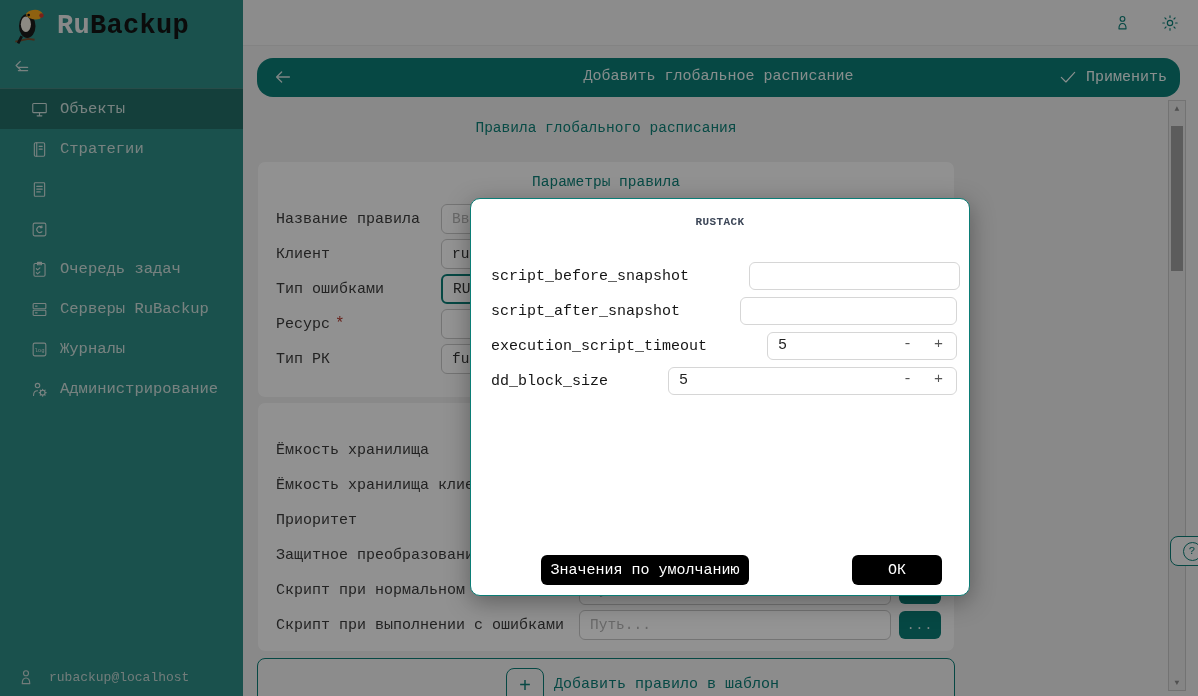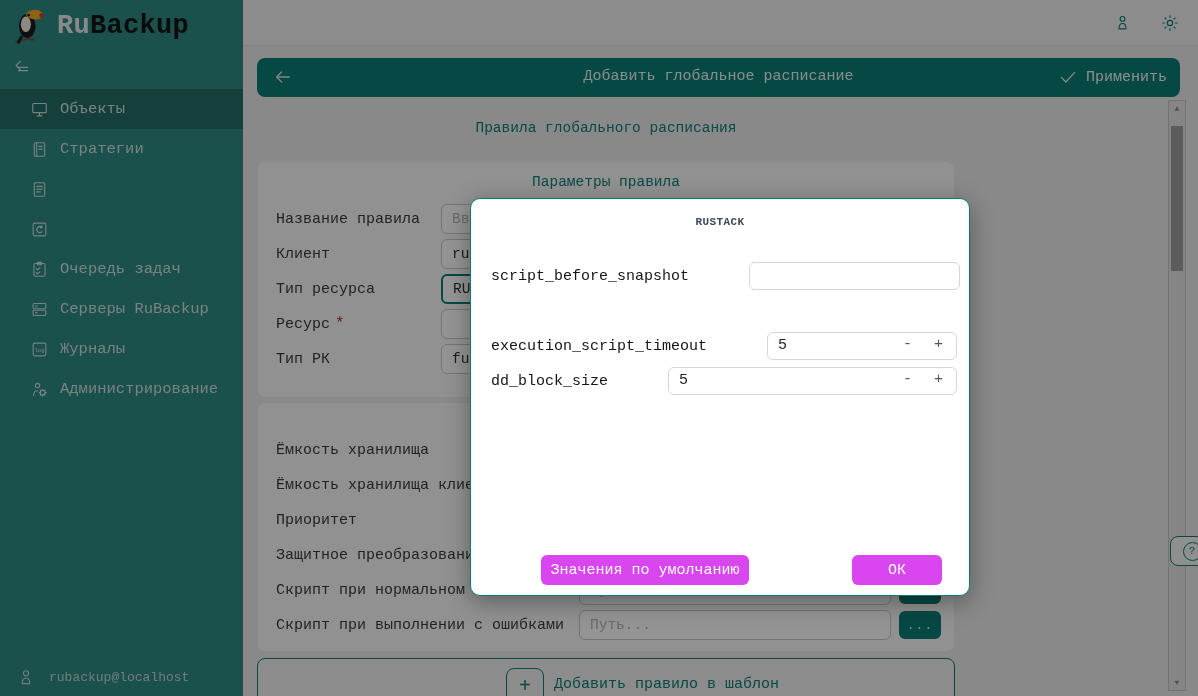--- a/index.html
+++ b/index.html
@@ -20,21 +20,21 @@
   .menu-item.active{background:rgba(0,0,0,0.22);border-top:1px solid rgba(255,255,255,0.16);}
   .user-row{position:absolute;left:16px;bottom:9px;display:flex;align-items:center;gap:13px;
             font-size:13px;color:#c4d6d3;}
 
   
   .main{position:absolute;left:243px;top:0;right:0;height:100%;}
   .topbar{position:absolute;top:0;left:0;right:0;height:46px;background:#f2f2f2;
           border-bottom:1px solid #e2e2e2;display:flex;align-items:center;justify-content:flex-end;
           gap:28px;padding-right:18px;color:#0b7d76;box-sizing:border-box;}
   .action-bar{position:absolute;left:14px;top:58px;width:923px;height:39px;background:#0b7d76;
-              border-radius:8px;color:#e9f3f2;}
+              border-radius:16px;color:#e9f3f2;}
   .back-btn{position:absolute;left:15px;top:8px;cursor:pointer;color:#d8e6e4;}
   .ab-title{position:absolute;left:0;right:0;top:10px;text-align:center;font-size:15px;}
   .apply-btn{position:absolute;right:13px;top:9px;display:flex;align-items:center;gap:8px;
              font-size:15px;cursor:pointer;color:#eef6f5;}
   .subtitle{position:absolute;left:14px;top:120px;width:698px;text-align:center;
             font-size:14.5px;color:#0e8077;}
 
   .card{position:absolute;left:14px;width:698px;background:#fafafa;border:1px solid #ececec;
         border-radius:8px;box-sizing:border-box;}
   .card1{top:161px;height:237px;}
@@ -82,21 +82,21 @@
   .mrow{position:absolute;left:20px;right:12px;height:28px;display:flex;align-items:center;gap:60px;}
   .mr1{top:63px;} .mr2{top:98px;} .mr3{top:133px;} .mr4{top:168px;}
   .mlbl{font-size:15px;color:#151515;white-space:nowrap;}
   .minput{flex:1;height:28px;border:1px solid #d6d6d6;border-radius:6px;box-sizing:border-box;
           font-size:14.5px;padding:0 10px;font-family:inherit;color:#222;}
   .numfield{flex:1;position:relative;height:28px;border:1px solid #d6d6d6;border-radius:6px;
             box-sizing:border-box;background:#fff;}
   .numval{position:absolute;left:10px;top:4px;font-size:15px;color:#222;}
   .step{position:absolute;top:3px;font-size:15px;color:#555;cursor:pointer;}
   .step.minus{right:44px;} .step.plus{right:13px;}
-  .mbtn{position:absolute;height:30px;background:#d946ef;color:#fff;border-radius:6px;display:flex;
+  .mbtn{position:absolute;height:30px;background:#000000;color:#fff;border-radius:6px;display:flex;
         align-items:center;justify-content:center;font-size:15px;cursor:pointer;}
   .mbtn.defaults{left:70px;top:356px;width:208px;}
   .mbtn.ok{left:381px;top:356px;width:90px;}
 </style>
 </head>
 <body>
 
 <div class="stage">
 
   <aside class="sidebar">
@@ -228,21 +228,21 @@
         <span class="lbl">Название правила</span>
         <input class="ctrl" type="text" placeholder="Введите название" style="">
       </div>
       <div class="frow" style="top:77px">
         <span class="lbl">Клиент</span>
         <div class="ctrl">
             <span>rubackup</span>
           </div>
       </div>
       <div class="frow" style="top:112px">
-        <span class="lbl">Тип ресурса</span>
+        <span class="lbl">Тип ошибками</span>
         <div class="ctrl active-sel">
             <span>RUSTACK</span>
           </div>
       </div>
       <div class="frow" style="top:147px">
         <span class="lbl">Ресурс</span>
           <span class="req">*</span>
         <div class="ctrl"></div>
       </div>
       <div class="frow" style="top:182px">
@@ -299,20 +299,24 @@
     </div>
   </div>
 
   <div class="overlay"></div>
 
   <div class="modal">
     <div class="modal-title">RUSTACK</div>
 
     <div class="mrow mr1">
       <span class="mlbl">script_before_snapshot</span>
+      <input class="minput" type="text" value="" style="">
+    </div>
+    <div class="mrow mr2">
+      <span class="mlbl">script_after_snapshot</span>
       <input class="minput" type="text" value="" style="">
     </div>
     <div class="mrow mr3">
       <span class="mlbl">execution_script_timeout</span>
       <div class="numfield">
         <span class="numval">5</span>
         <span class="step minus">-</span>
         <span class="step plus">+</span>
       </div>
     </div>

